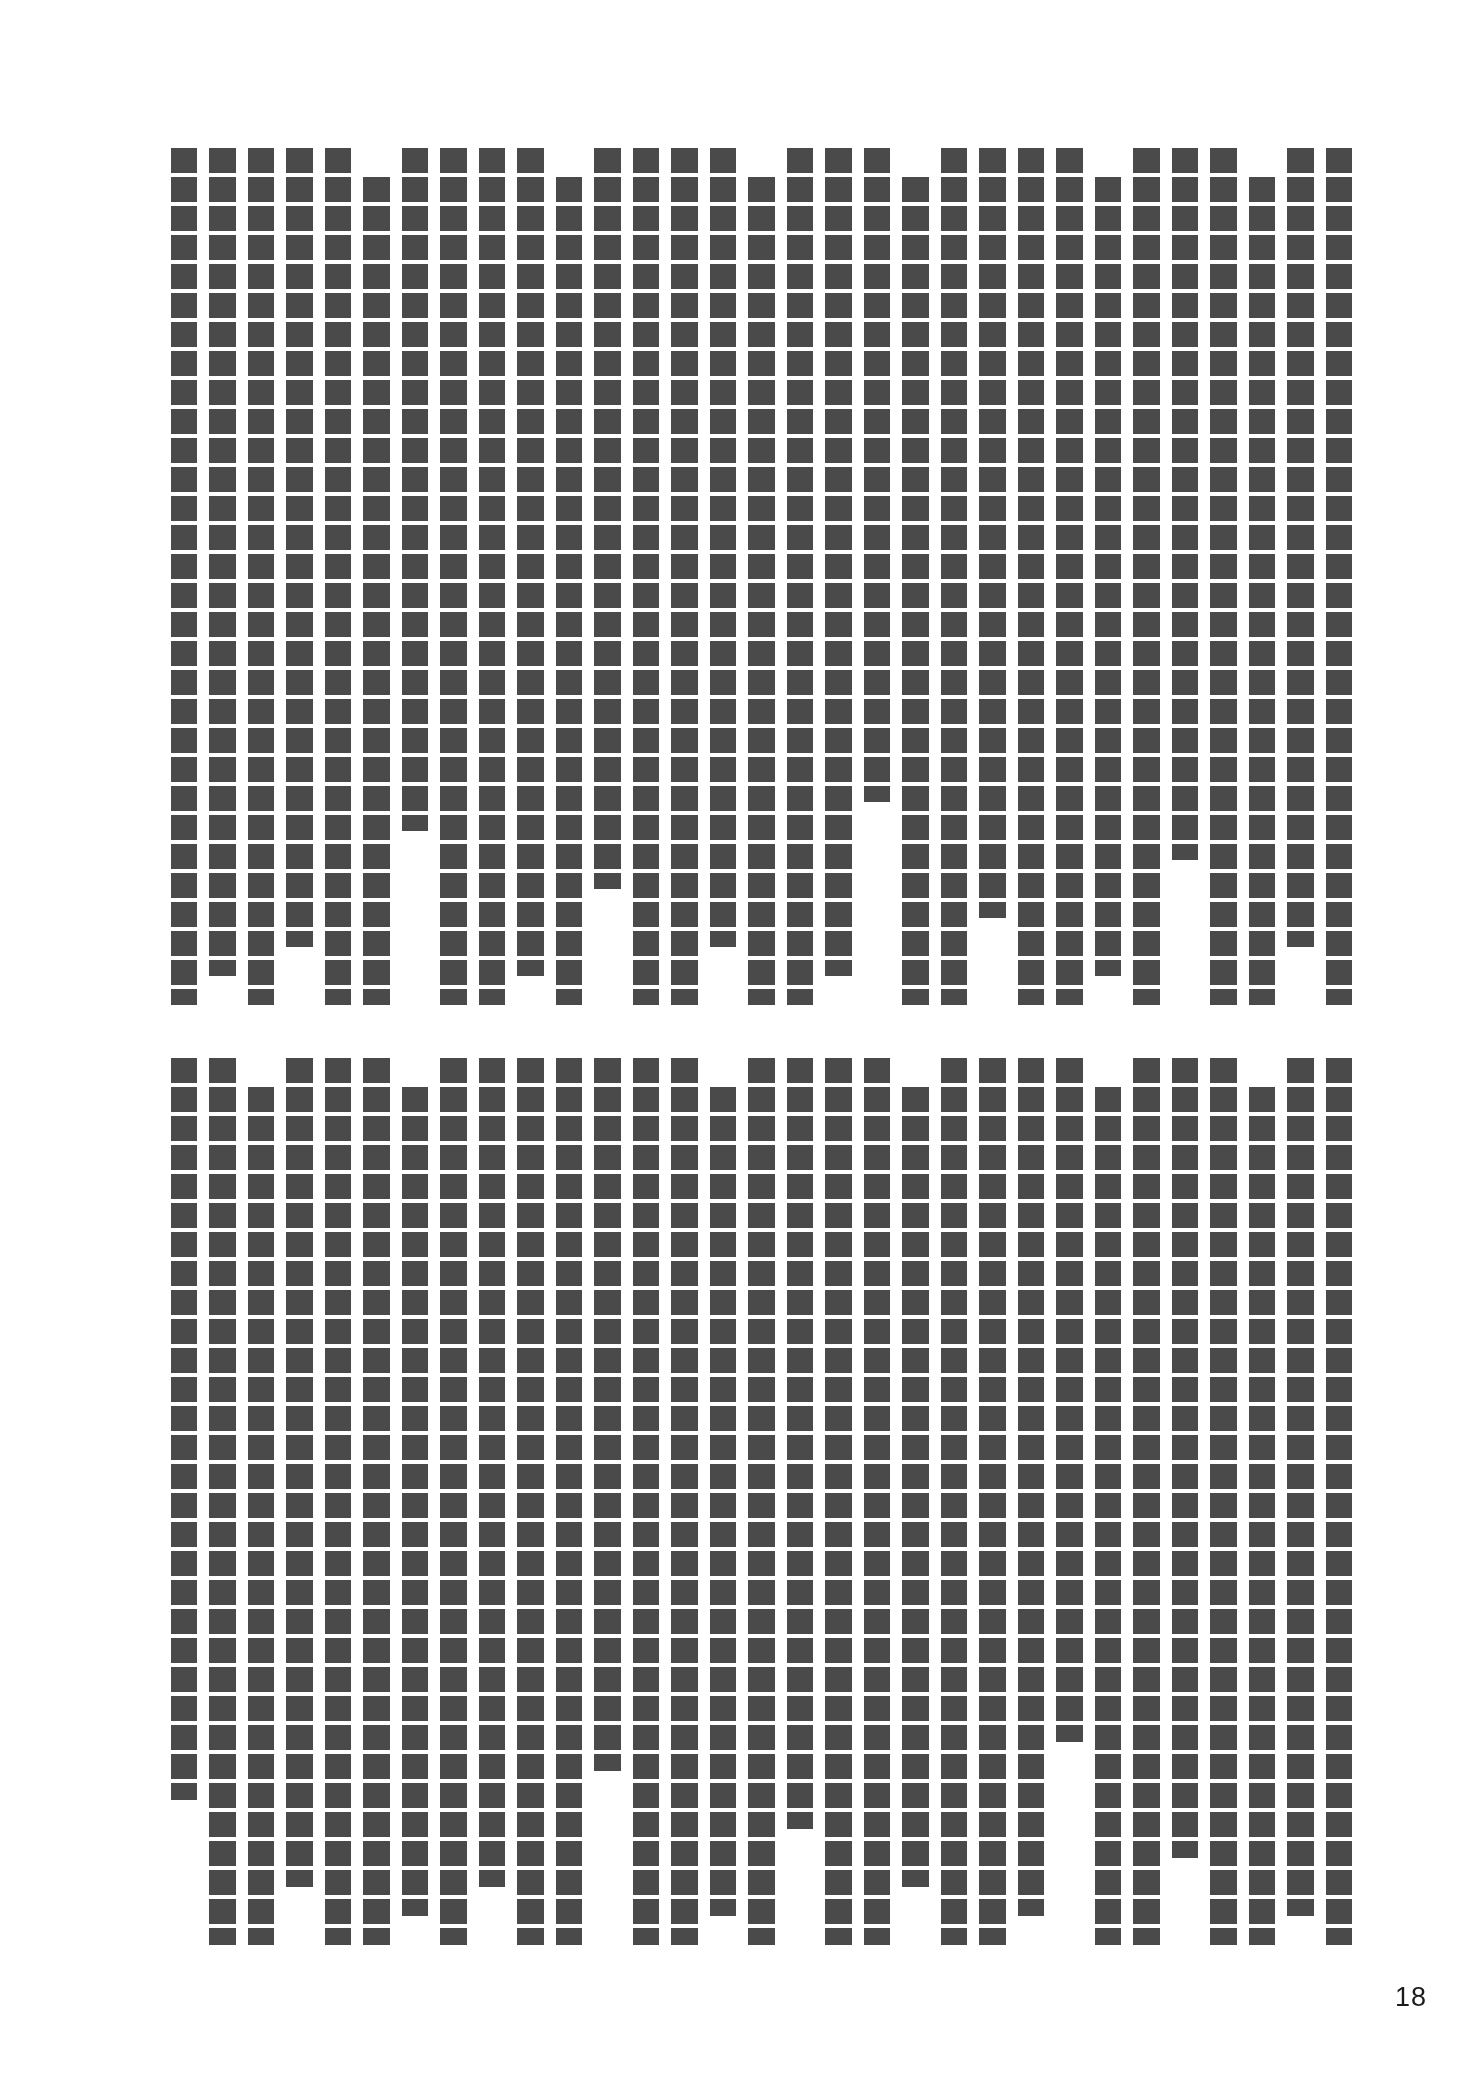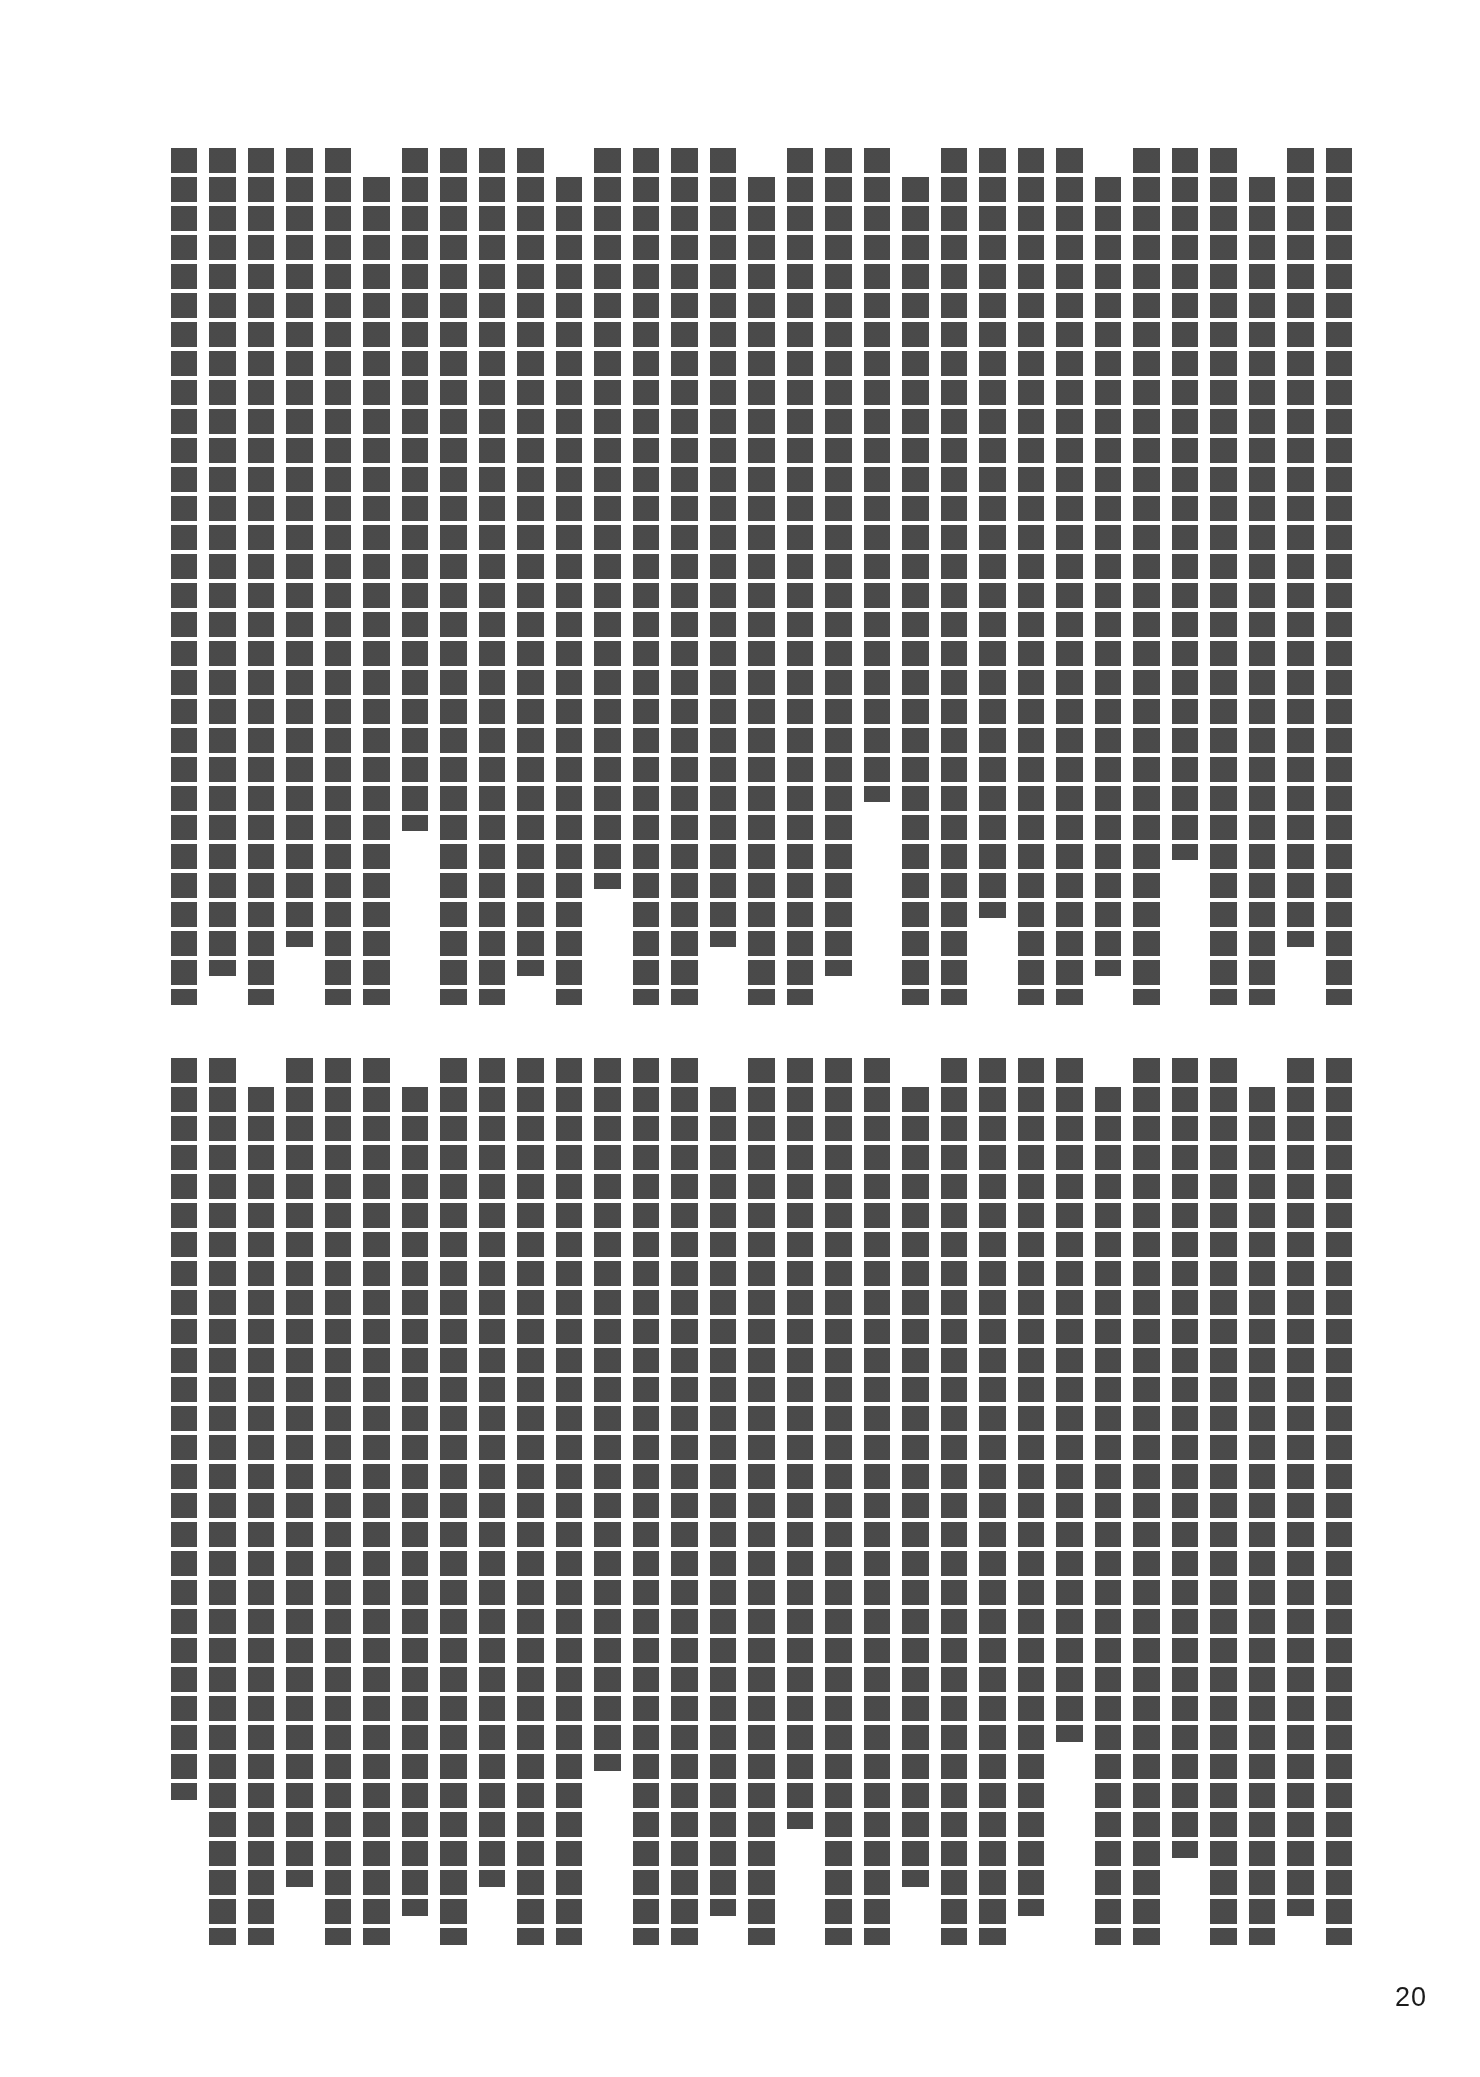--- a/index.html
+++ b/index.html
@@ -125,15 +125,15 @@
       <div class="t-col" style="margin-top: 0px; height: calc(100% + 0px);"></div>
       <div class="t-col" style="margin-top: 29px; height: calc(100% - 58px);"></div>
       <div class="t-col" style="margin-top: 0px; height: calc(100% + 0px);"></div>
       <div class="t-col" style="margin-top: 0px; height: calc(100% + 0px);"></div>
       <div class="t-col" style="margin-top: 0px; height: calc(100% - 58px);"></div>
       <div class="t-col" style="margin-top: 29px; height: calc(100% - 29px);"></div>
       <div class="t-col" style="margin-top: 0px; height: calc(100% + 0px);"></div>
       <div class="t-col" style="margin-top: 0px; height: calc(100% - 145px);"></div>
     </div>
 
-  <div class="page-number">20</div>
+  <div class="page-number">18</div>
 
 </div>
 
 </body></html>

